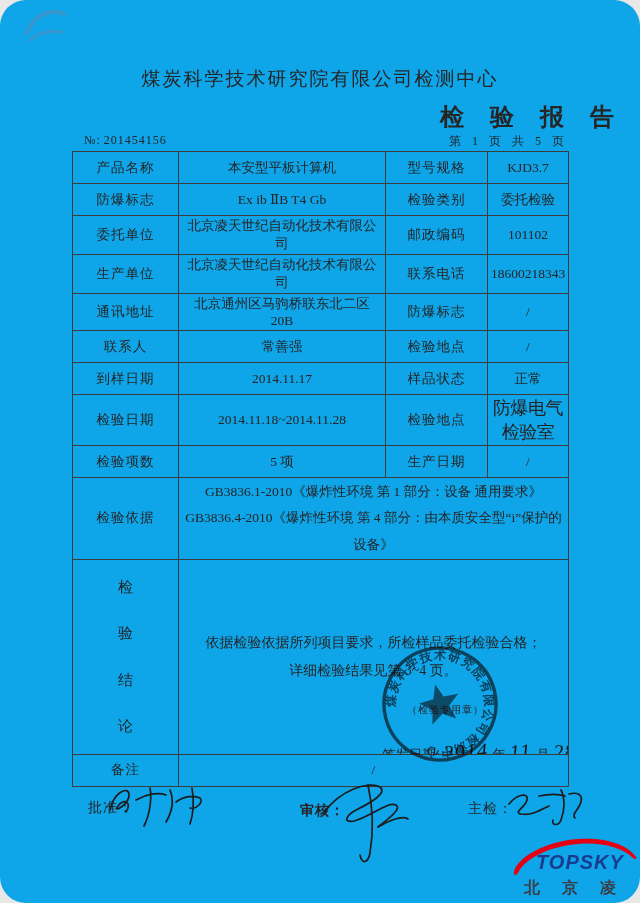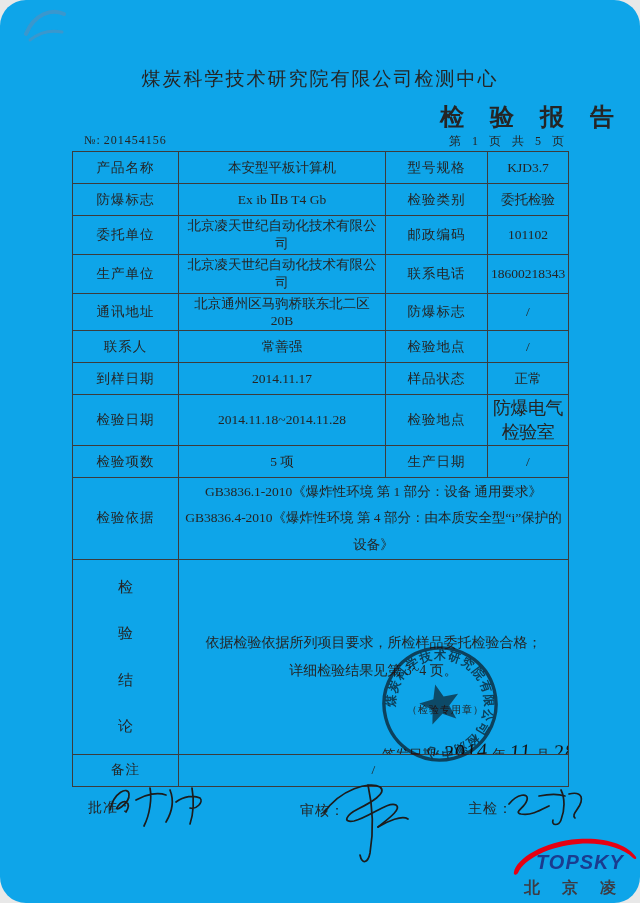--- a/index.html
+++ b/index.html
@@ -199,21 +199,21 @@
   <div class="sig-label" style="left:88px; top:799px;">批准：</div>
   <svg class="sig-svg" style="left:102px; top:780px;" width="110" height="55" viewBox="0 0 110 55">
     <g stroke="#1c1c1c" stroke-width="1.7" fill="none" stroke-linecap="round">
       <path d="M8,30 C12,12 26,6 27,14 C28,24 10,34 16,26 C22,18 30,22 24,32"></path>
       <path d="M34,20 C44,14 56,12 64,15 M48,8 C50,18 48,34 42,46"></path>
       <path d="M68,10 C72,20 70,32 64,42"></path>
       <path d="M74,22 C82,16 92,15 98,18 C102,22 94,30 88,28 M90,8 C92,20 92,32 88,44"></path>
     </g>
   </svg>
 
-  <div class="sig-label" style="left:300px; top:802px;">审核：</div>
+  <div class="sig-label" style="left:300px; top:802px;font-weight:bold;">审核：</div>
   <svg class="sig-svg" style="left:318px; top:775px;" width="100" height="95" viewBox="0 0 100 95">
     <g stroke="#1c1c1c" stroke-width="1.7" fill="none" stroke-linecap="round">
       <path d="M6,38 C22,14 52,6 62,12 C70,18 52,28 40,34 C28,40 24,48 36,46 C52,42 70,26 78,30 C84,34 70,44 60,52"></path>
       <path d="M50,10 C54,28 56,54 52,78 C50,88 44,90 42,80"></path>
       <path d="M60,52 C70,46 84,40 90,44"></path>
     </g>
   </svg>
 
   <div class="sig-label" style="left:468px; top:800px;">主检：</div>
   <svg class="sig-svg" style="left:505px; top:786px;" width="82" height="45" viewBox="0 0 82 45">

